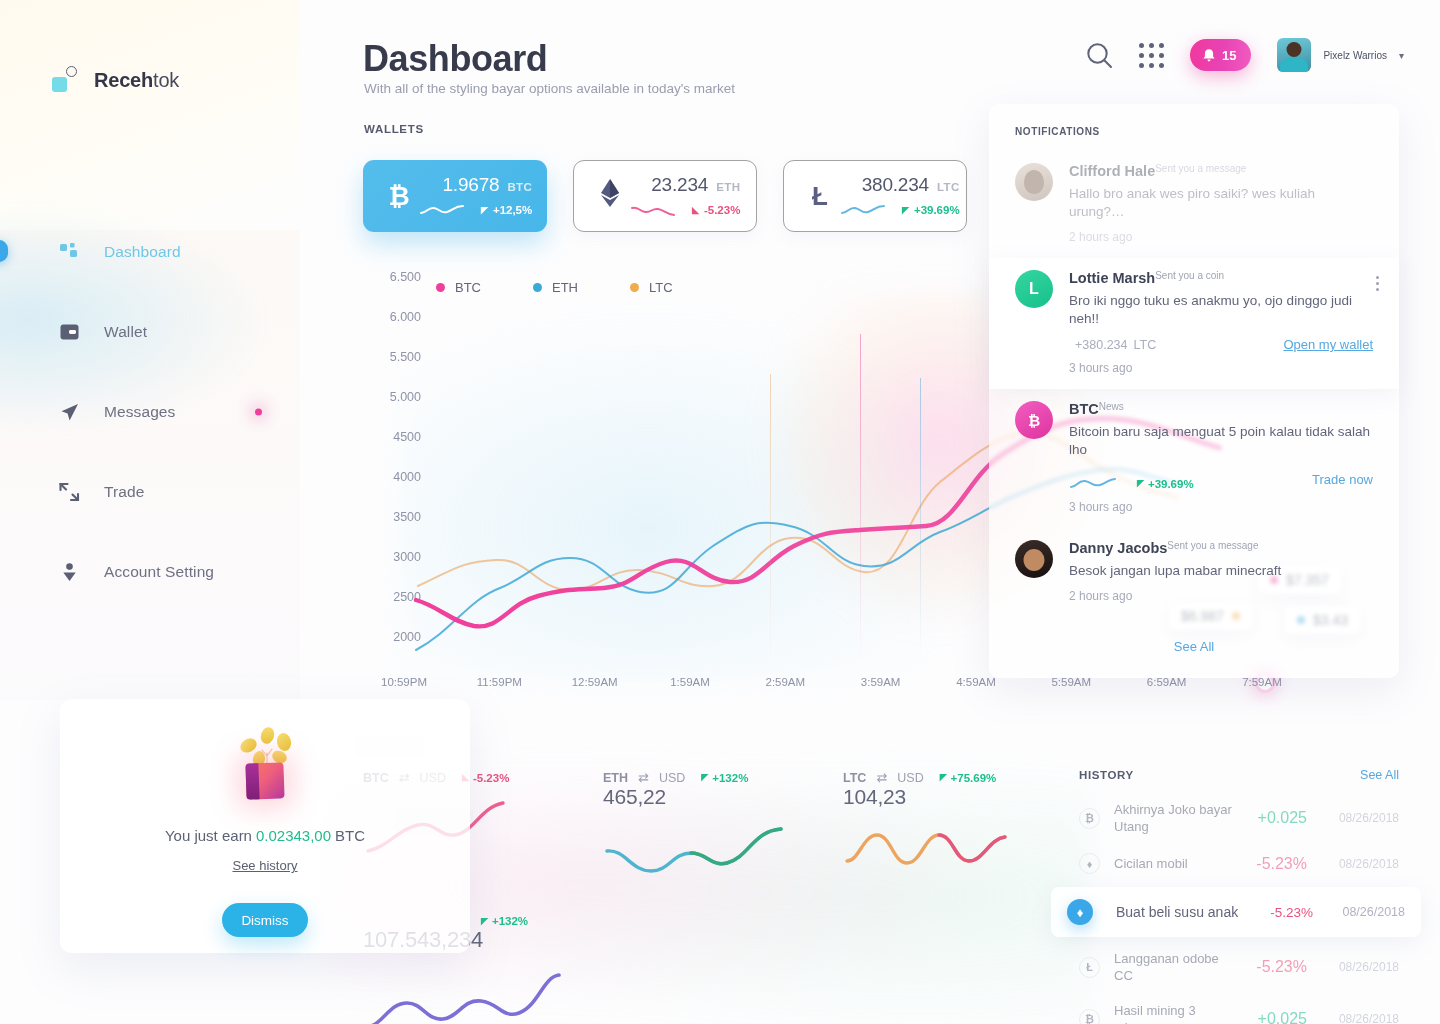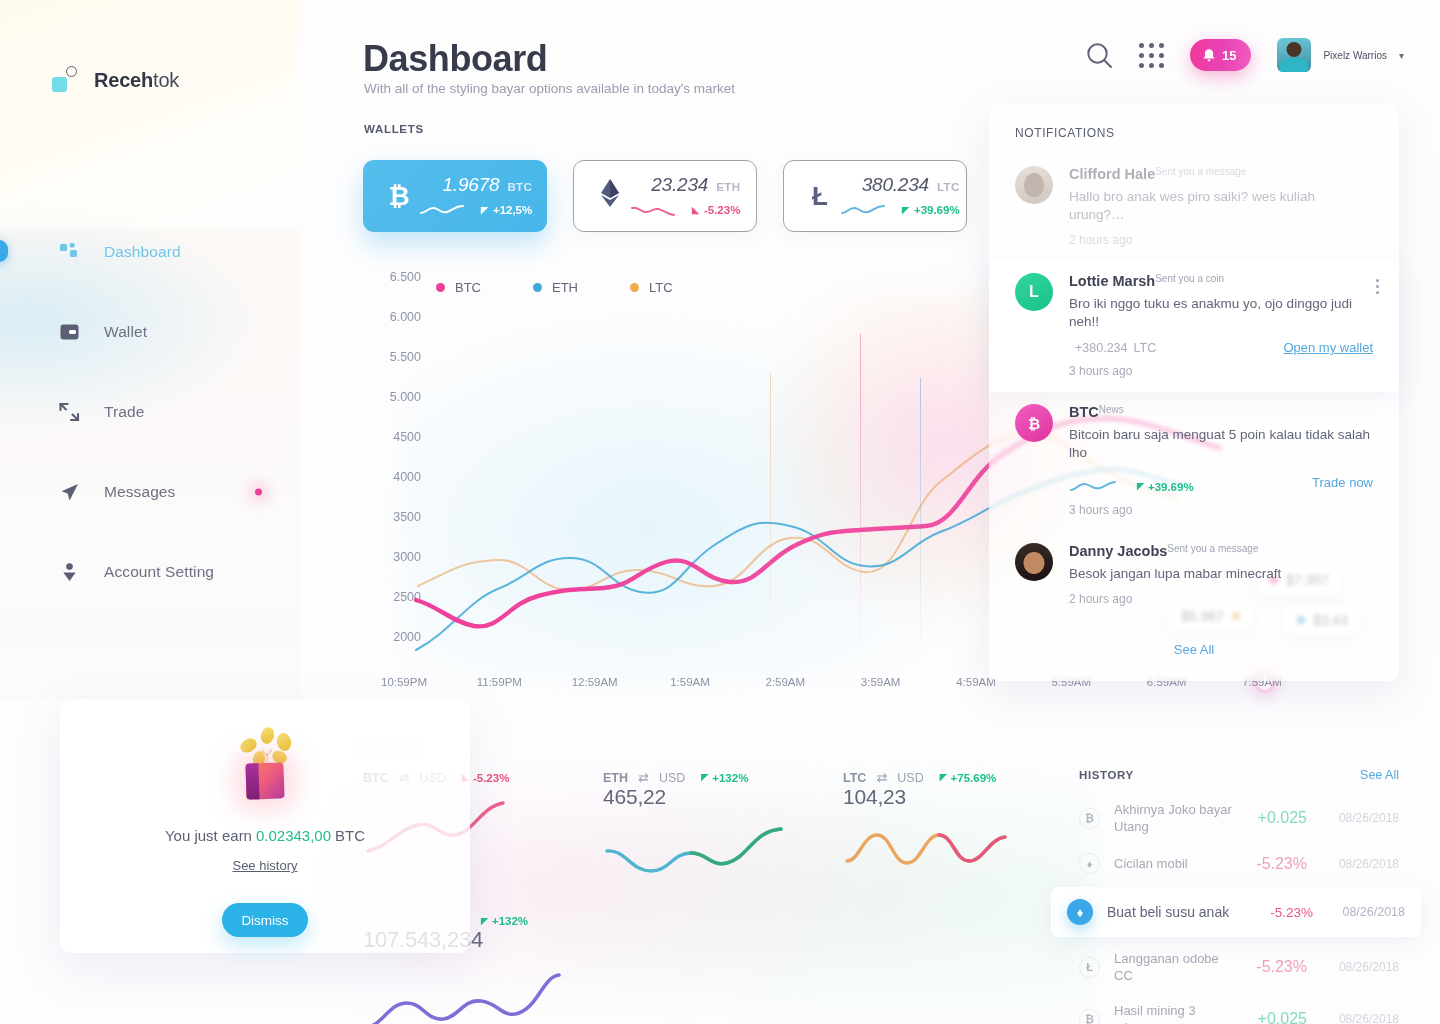--- a/index.html
+++ b/index.html
@@ -162,21 +162,21 @@
   .wcard.plain {
     background: #fff;
     border: 1px solid #a3a3a3;
     box-shadow: 0 5px 16px rgba(140,140,170,.07);
   }
   .wcard-sym { font-size: 26px; font-weight: 700; width: 40px; text-align: center; flex: 0 0 auto; }
   .wcard.active .wcard-sym { color: #fff; }
   .wcard.plain .wcard-sym { color: #5b5f82; }
   .wcard-body { flex: 1; }
   .wcard-top { display: flex; align-items: baseline; justify-content: flex-end; gap: 8px; }
-  .wcard-val { font-size: 19px; font-weight: 400; letter-spacing: -.2px; font-style: italic; }
+  .wcard-val { font-size: 19px; font-weight: 400; letter-spacing: -.2px; }
   .wcard-unit { font-size: 11.5px; font-weight: 700; letter-spacing: .4px; }
   .wcard.active .wcard-val { color: #fff; }
   .wcard.active .wcard-unit { color: #d6edf9; }
   .wcard.plain .wcard-val { color: #53576c; }
   .wcard.plain .wcard-unit { color: #b4b7c6; }
   .wcard-bot { display: flex; align-items: center; justify-content: space-between; margin-top: 6px; }
   .spark { width: 62px; height: 16px; }
   .wcard-pct { font-size: 11.5px; font-weight: 600; display: flex; align-items: center; gap: 5px; }
   .wcard.active .wcard-pct { color: #fff; }
   .pct-up { color: #1cbf8c; }
@@ -224,21 +224,21 @@
   
   .notif-panel {
     position: absolute; right: 41px; top: 104px; width: 410px;
     background: rgba(255,255,255,.62);
     border-radius: 10px;
     box-shadow: 0 12px 40px rgba(120,125,170,.12);
     backdrop-filter: blur(2px);
     padding: 22px 0 0 0;
   }
   .notif-head {
-    font-size: 12px; font-weight: 400; letter-spacing: .6px; color: #585c70;
+    font-size: 10px; font-weight: 700; letter-spacing: .6px; color: #585c70;
     padding: 0 26px 14px;
   }
   .notif-row { display: flex; gap: 16px; padding: 12px 26px 14px; position: relative; }
   .notif-row.dim { opacity: .42; }
   .notif-row.sel { background: rgba(255,255,255,.92); box-shadow: 0 6px 22px rgba(130,135,175,.09); }
   .nav-avatar { width: 38px; height: 38px; border-radius: 50%; flex: 0 0 auto; overflow: hidden; position: relative; }
   .av-photo-1 { background: linear-gradient(165deg,#c7b5a6,#8d7566); }
   .av-photo-1::after { content:""; position:absolute; left:50%; top:7px; transform:translateX(-50%); width:20px; height:24px; border-radius:50% 50% 45% 45%; background:#6a4f3d; }
   .av-photo-2 { background: linear-gradient(165deg,#3b2d28,#171010); }
   .av-photo-2::after { content:""; position:absolute; left:50%; top:9px; transform:translateX(-50%); width:21px; height:22px; border-radius:50%; background:#c08a62; }
@@ -346,21 +346,21 @@
     border: 1px solid #d9dce6; color: #777c90;
     display: flex; align-items: center; justify-content: center;
     font-size: 11px; font-weight: 700; background: transparent;
   }
   .hrow.sel .hcoin {
     width: 26px; height: 26px; border: 0; font-size: 13px;
     background: #3aa7e8; color: #fff;
     box-shadow: 0 5px 14px rgba(58,167,232,.38);
   }
   .hlabel { flex: 1; color: #60657a; line-height: 17px; }
-  .hrow.sel .hlabel { font-size: 14px; }
+  .hrow.sel .hlabel { font-size: 14px; margin-left: 9px; }
   .hpct { font-size: 16px; font-weight: 500; width: 60px; text-align: right; }
   .hrow.sel .hpct { font-size: 13.5px; }
   .hdate { font-size: 12px; color: #b0b4c2; width: 78px; text-align: right; }
   .hrow.sel .hdate { font-size: 12.5px; }
 
   
   .ghost { position: absolute; background: rgba(245,245,250,.75); border-radius: 6px; }
 </style>
 </head>
 <body>
@@ -406,38 +406,38 @@
         <svg width="19" height="17" viewBox="0 0 19 17">
           <rect x="0.5" y="0.5" width="18" height="15" rx="3" fill="#5b5f74"></rect>
           <rect x="9" y="6" width="7" height="4" rx="1.4" fill="#fdfbfa"></rect>
         </svg>
       </span>
       <span class="nav-label">Wallet</span>
     </div>
 
     <div class="nav-item">
       <span class="nav-icon">
+        <svg width="19" height="19" viewBox="0 0 19 19">
+          <path d="M18 1 L1.5 8.3 L7.6 10.6 L9.6 17.5 Z" fill="#5b5f74"></path>
+        </svg>
+      </span>
+      <span class="nav-label">Messages</span>
+      <span class="nav-dot"></span>
+    </div>
+
+    <div class="nav-item">
+      <span class="nav-icon">
         <svg width="21" height="19" viewBox="0 0 21 19">
           <path d="M8.5 1 L1.5 1 L1.5 7" stroke="#5b5f74" stroke-width="2.1" fill="none" stroke-linecap="round"></path>
           <path d="M12 17 L19 17 L19 11" stroke="#5b5f74" stroke-width="2.1" fill="none" stroke-linecap="round"></path>
           <path d="M1.5 1 L7 6.5" stroke="#5b5f74" stroke-width="2.1" stroke-linecap="round"></path>
           <path d="M19 17 L13.5 11.5" stroke="#5b5f74" stroke-width="2.1" stroke-linecap="round"></path>
         </svg>
       </span>
       <span class="nav-label">Trade</span>
-    </div>
-
-    <div class="nav-item">
-      <span class="nav-icon">
-        <svg width="19" height="19" viewBox="0 0 19 19">
-          <path d="M18 1 L1.5 8.3 L7.6 10.6 L9.6 17.5 Z" fill="#5b5f74"></path>
-        </svg>
-      </span>
-      <span class="nav-label">Messages</span>
-      <span class="nav-dot"></span>
     </div>
 
     <div class="nav-item">
       <span class="nav-icon">
         <svg width="15" height="19" viewBox="0 0 15 19">
           <circle cx="7.5" cy="3.6" r="3.3" fill="#5b5f74"></circle>
           <path d="M1.3 9.5 H13.7 L7.5 18 Z" fill="#5b5f74"></path>
         </svg>
       </span>
       <span class="nav-label">Account Setting</span>

